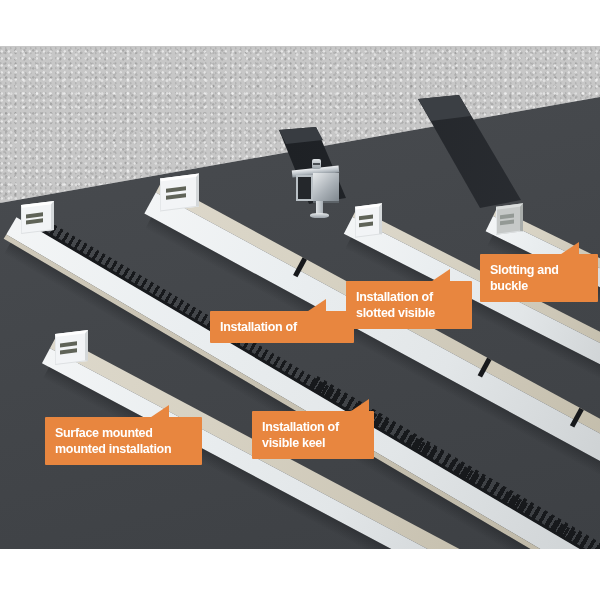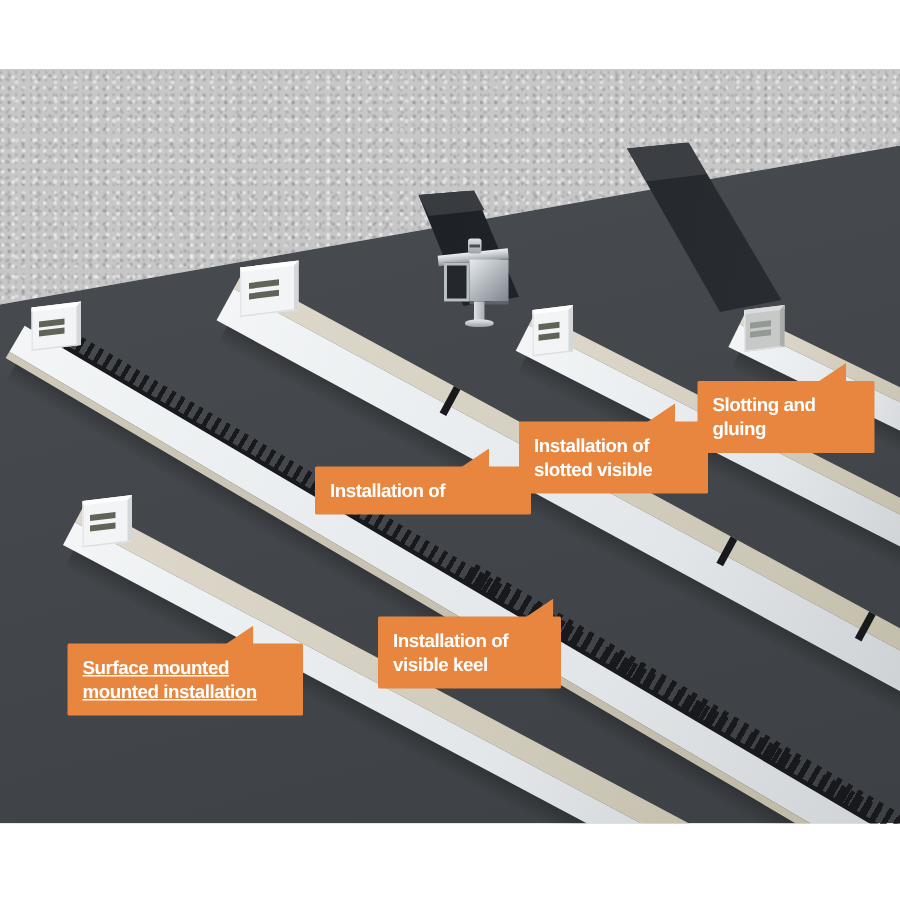--- a/index.html
+++ b/index.html
@@ -122,29 +122,29 @@
 
   
   .callout{
     position:absolute;background:#e8863f;color:#ffffff;font-weight:700;
     font-size:12.5px;line-height:1.28;letter-spacing:-0.3px;
     padding:8px 10px;border-radius:1px;z-index:20;
   }
   .callout span{display:block;white-space:nowrap;}
   .pointer{position:absolute;top:-12px;width:22px;height:13px;background:#e8863f;
     clip-path:polygon(12% 100%,100% 0,100% 100%);}
-  #callout-surface{left:45px;top:429px;width:137px;text-decoration:underline;}
+  #callout-surface{left:45px;top:417px;width:137px;}
   #callout-surface .pointer{right:33px;}
   #callout-keel{left:252px;top:411px;width:102px;}
   #callout-keel .pointer{right:5px;}
   #callout-vbuckle{left:210px;top:311px;width:124px;}
   #callout-vbuckle .pointer{right:28px;}
   #callout-sbuckle{left:346px;top:281px;width:106px;}
   #callout-sbuckle .pointer{right:22px;}
-  #callout-glue{left:465px;top:254px;width:98px;}
+  #callout-glue{left:480px;top:254px;width:98px;}
   #callout-glue .pointer{right:19px;}
 </style>
 </head>
 <body>
 
 <div id="scene">
   <div id="illustration">
 
     <div class="slab"></div>
     <div class="plane"></div>
@@ -245,15 +245,15 @@
 
   <div class="callout" id="callout-sbuckle">
     <div class="pointer"></div>
     <span>Installation of</span>
     <span>slotted visible</span>
   </div>
 
   <div class="callout" id="callout-glue">
     <div class="pointer"></div>
     <span>Slotting and</span>
-    <span>gluing</span>
+    <span>buckle</span>
   </div>
 </div>
 
 </body></html>

